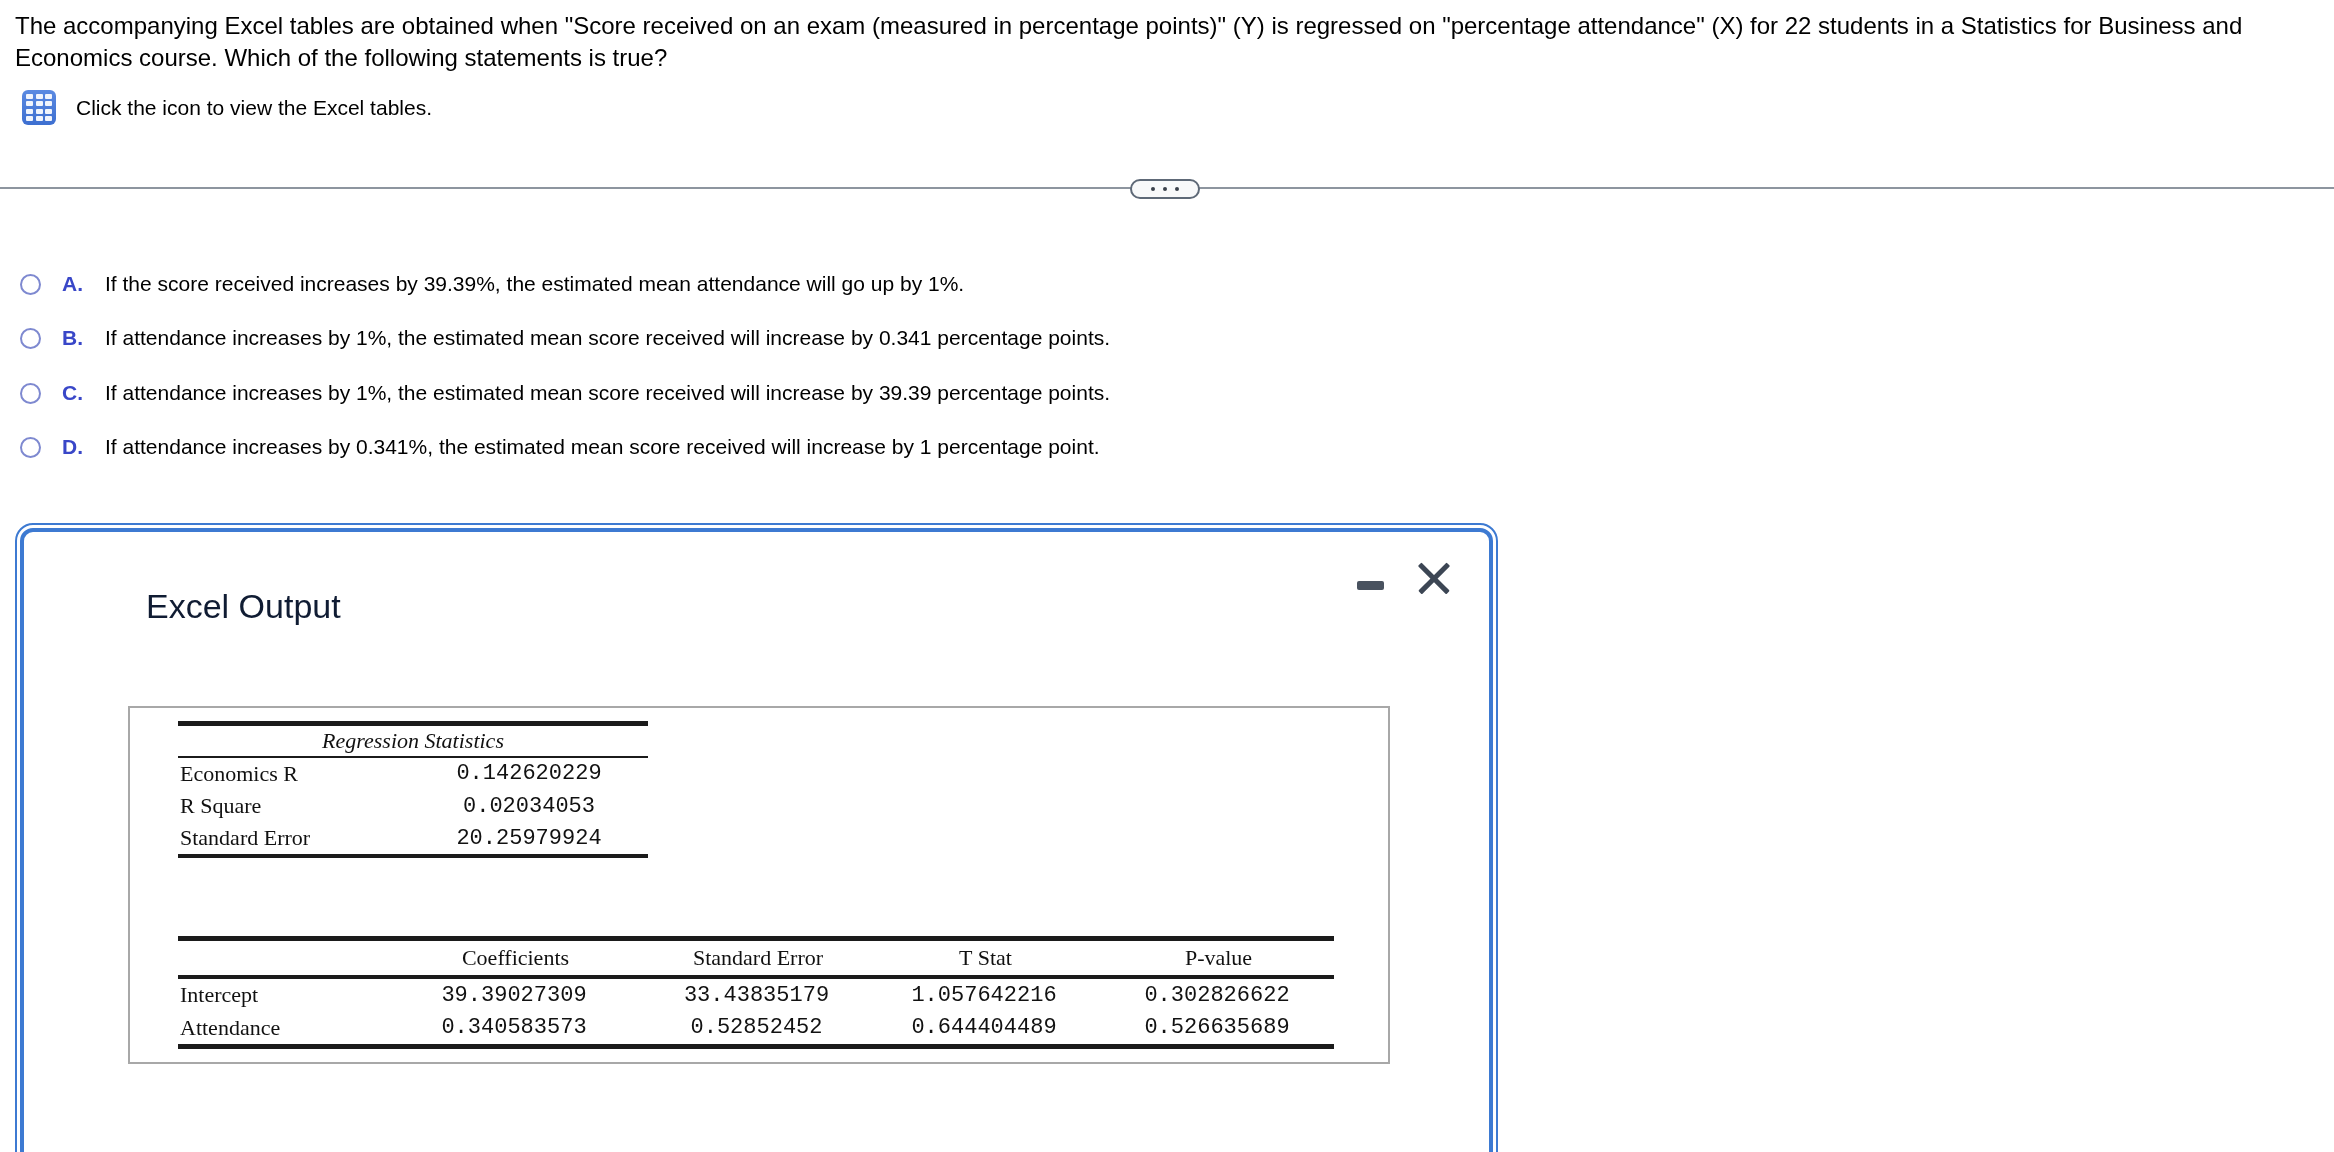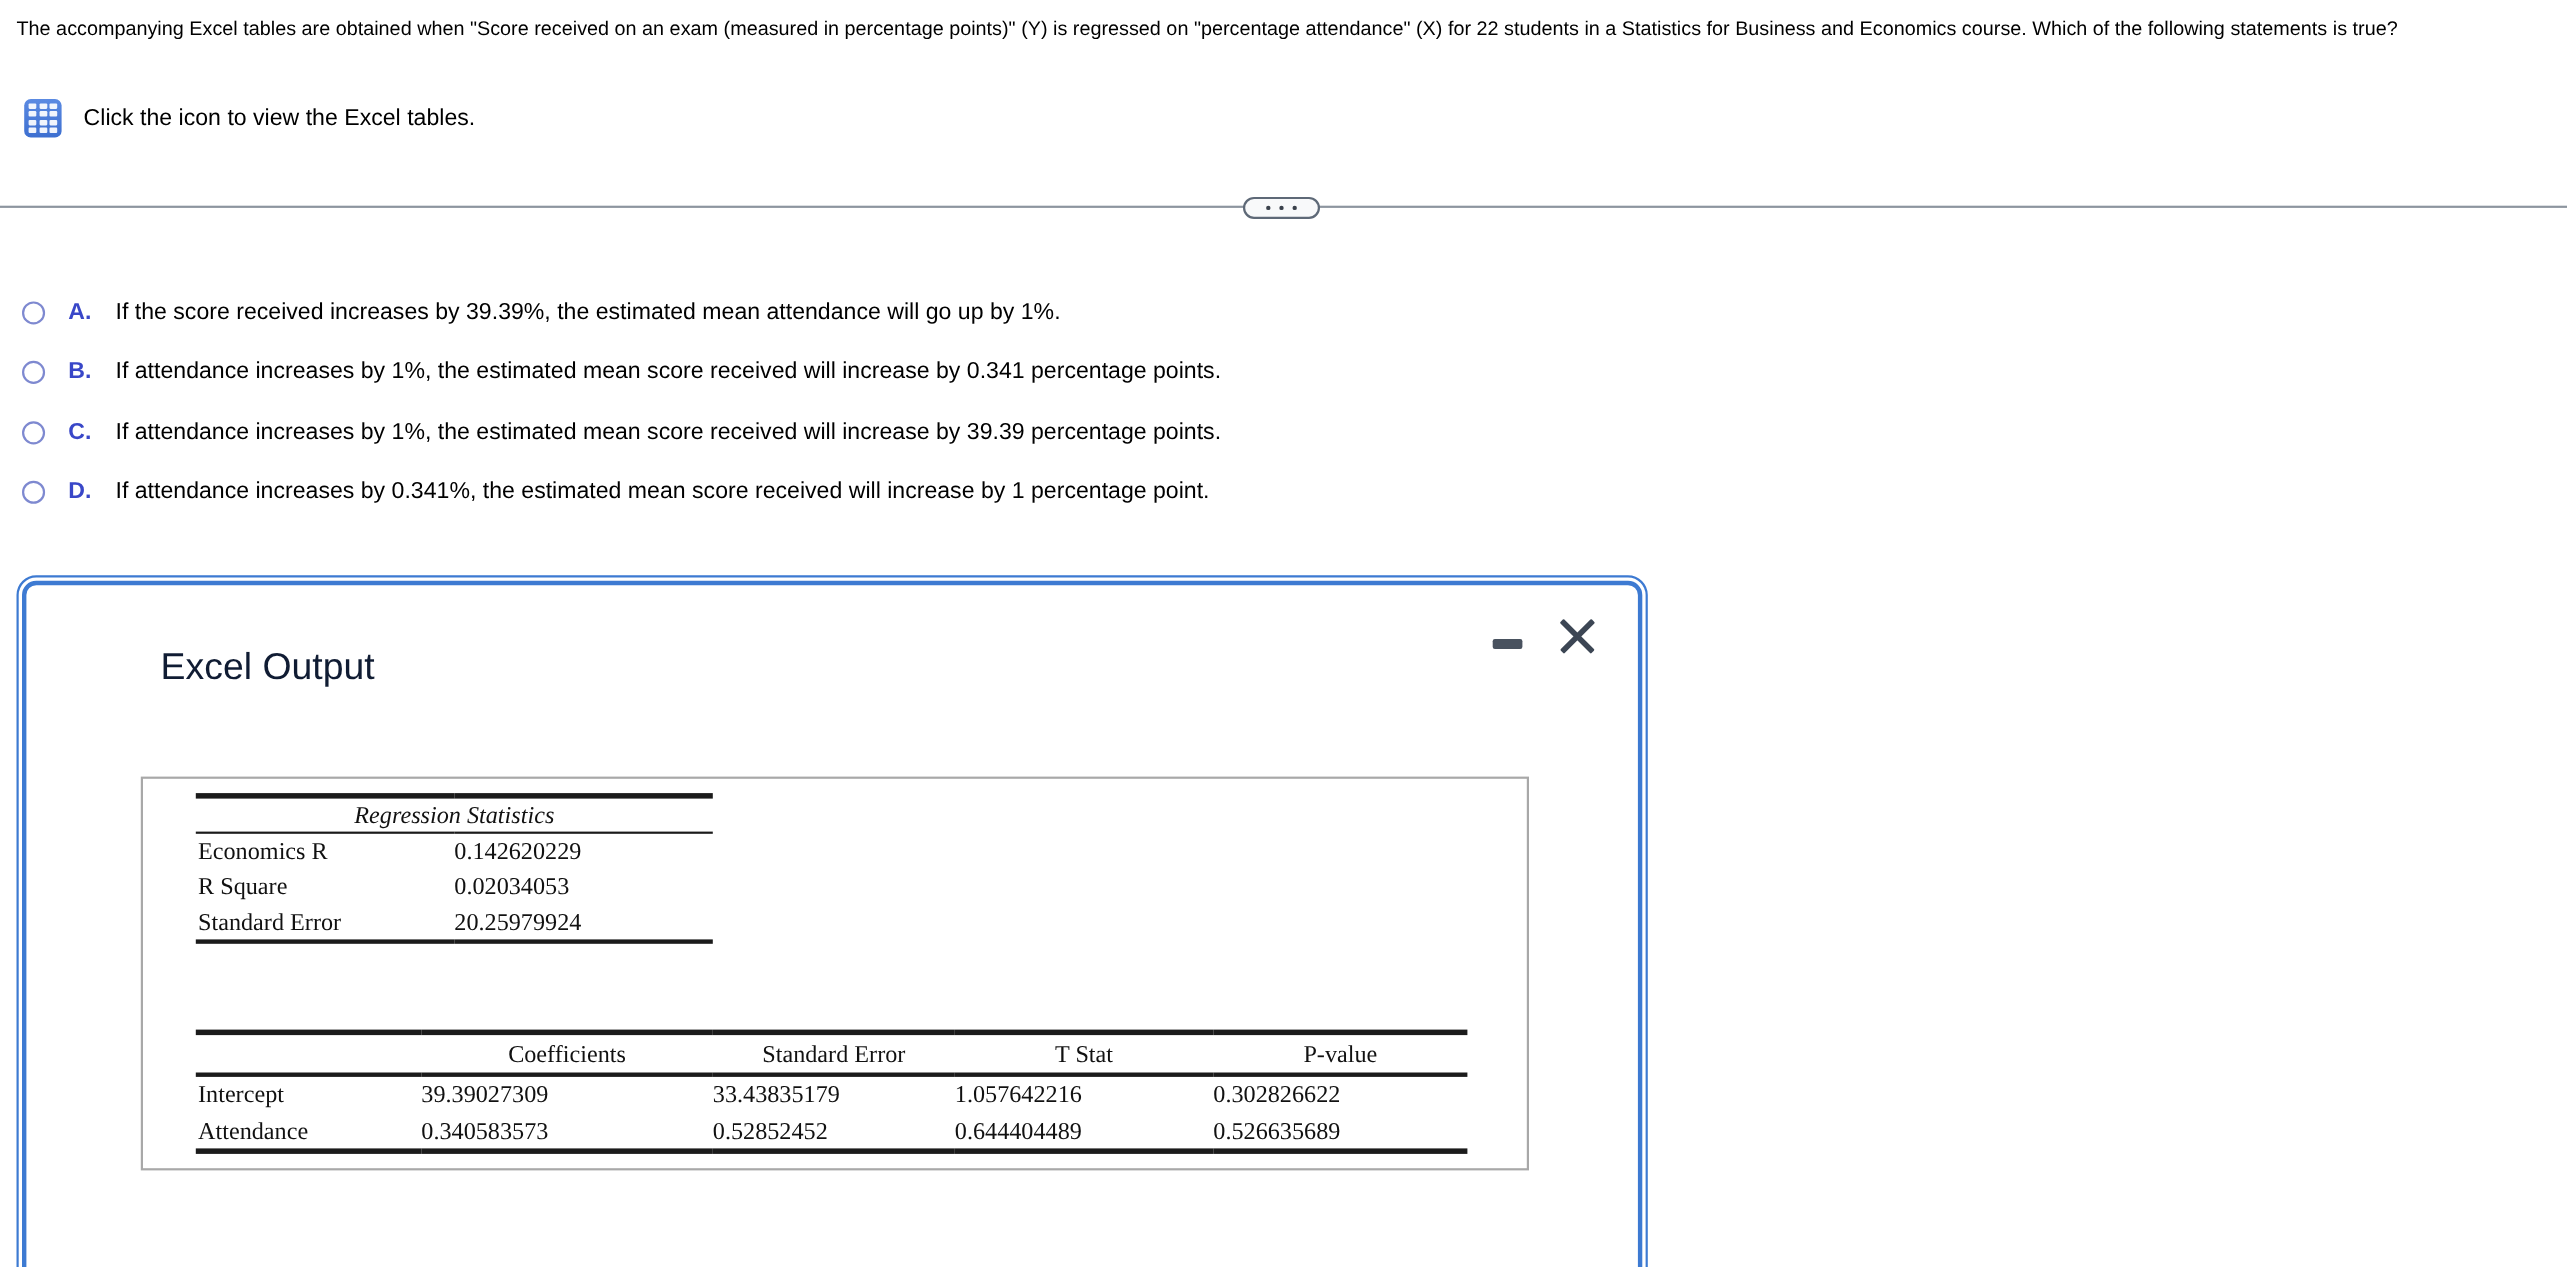--- a/index.html
+++ b/index.html
@@ -7,21 +7,21 @@
   body {
     width: 2334px; height: 1152px;
     overflow: hidden; position: relative;
     font-family: "Liberation Sans", sans-serif;
     color: #000;
   }
 
   
   .question-text {
     position: absolute; left: 15px; top: 10px; width: 2300px;
-    font-size: 18px; line-height: 32px; color: #000;
+    font-size: 24px; line-height: 32px; color: #000;
   }
   .icon-row {
     position: absolute; left: 22px; top: 90px; height: 35px;
     display: flex; align-items: center;
   }
   .grid-icon {
     width: 34px; height: 35px; border-radius: 6px;
     background: linear-gradient(#5b8ae2, #3d6fd0);
     display: grid;
     grid-template-columns: repeat(3, 1fr);
@@ -111,21 +111,21 @@
   .reg-table {
     position: absolute; left: 48px; top: 13px; width: 470px;
     border-top: 5px solid #1b1b1b; border-bottom: 4px solid #1b1b1b;
   }
   .reg-title-cell {
     height: 40px; text-align: center; font-style: italic;
     border-bottom: 2.5px solid #1b1b1b; vertical-align: middle;
   }
   .reg-table td { height: 33px; vertical-align: middle; }
   .cell-label { text-align: left; padding-left: 2px; }
-  .cell-num   { text-align: left; padding-right: 3px; }
+  .cell-num   { text-align: center; padding-right: 3px; font-family: Liberation Mono, monospace; }
 
   .coef-table {
     position: absolute; left: 48px; top: 228px; width: 1156px;
     border-top: 5px solid #1b1b1b; border-bottom: 5px solid #1b1b1b;
   }
   .coef-table thead td {
     height: 38px; text-align: center; vertical-align: middle;
     border-bottom: 4px solid #1b1b1b;
   }
   .coef-table tbody td { height: 35px; vertical-align: middle; }

